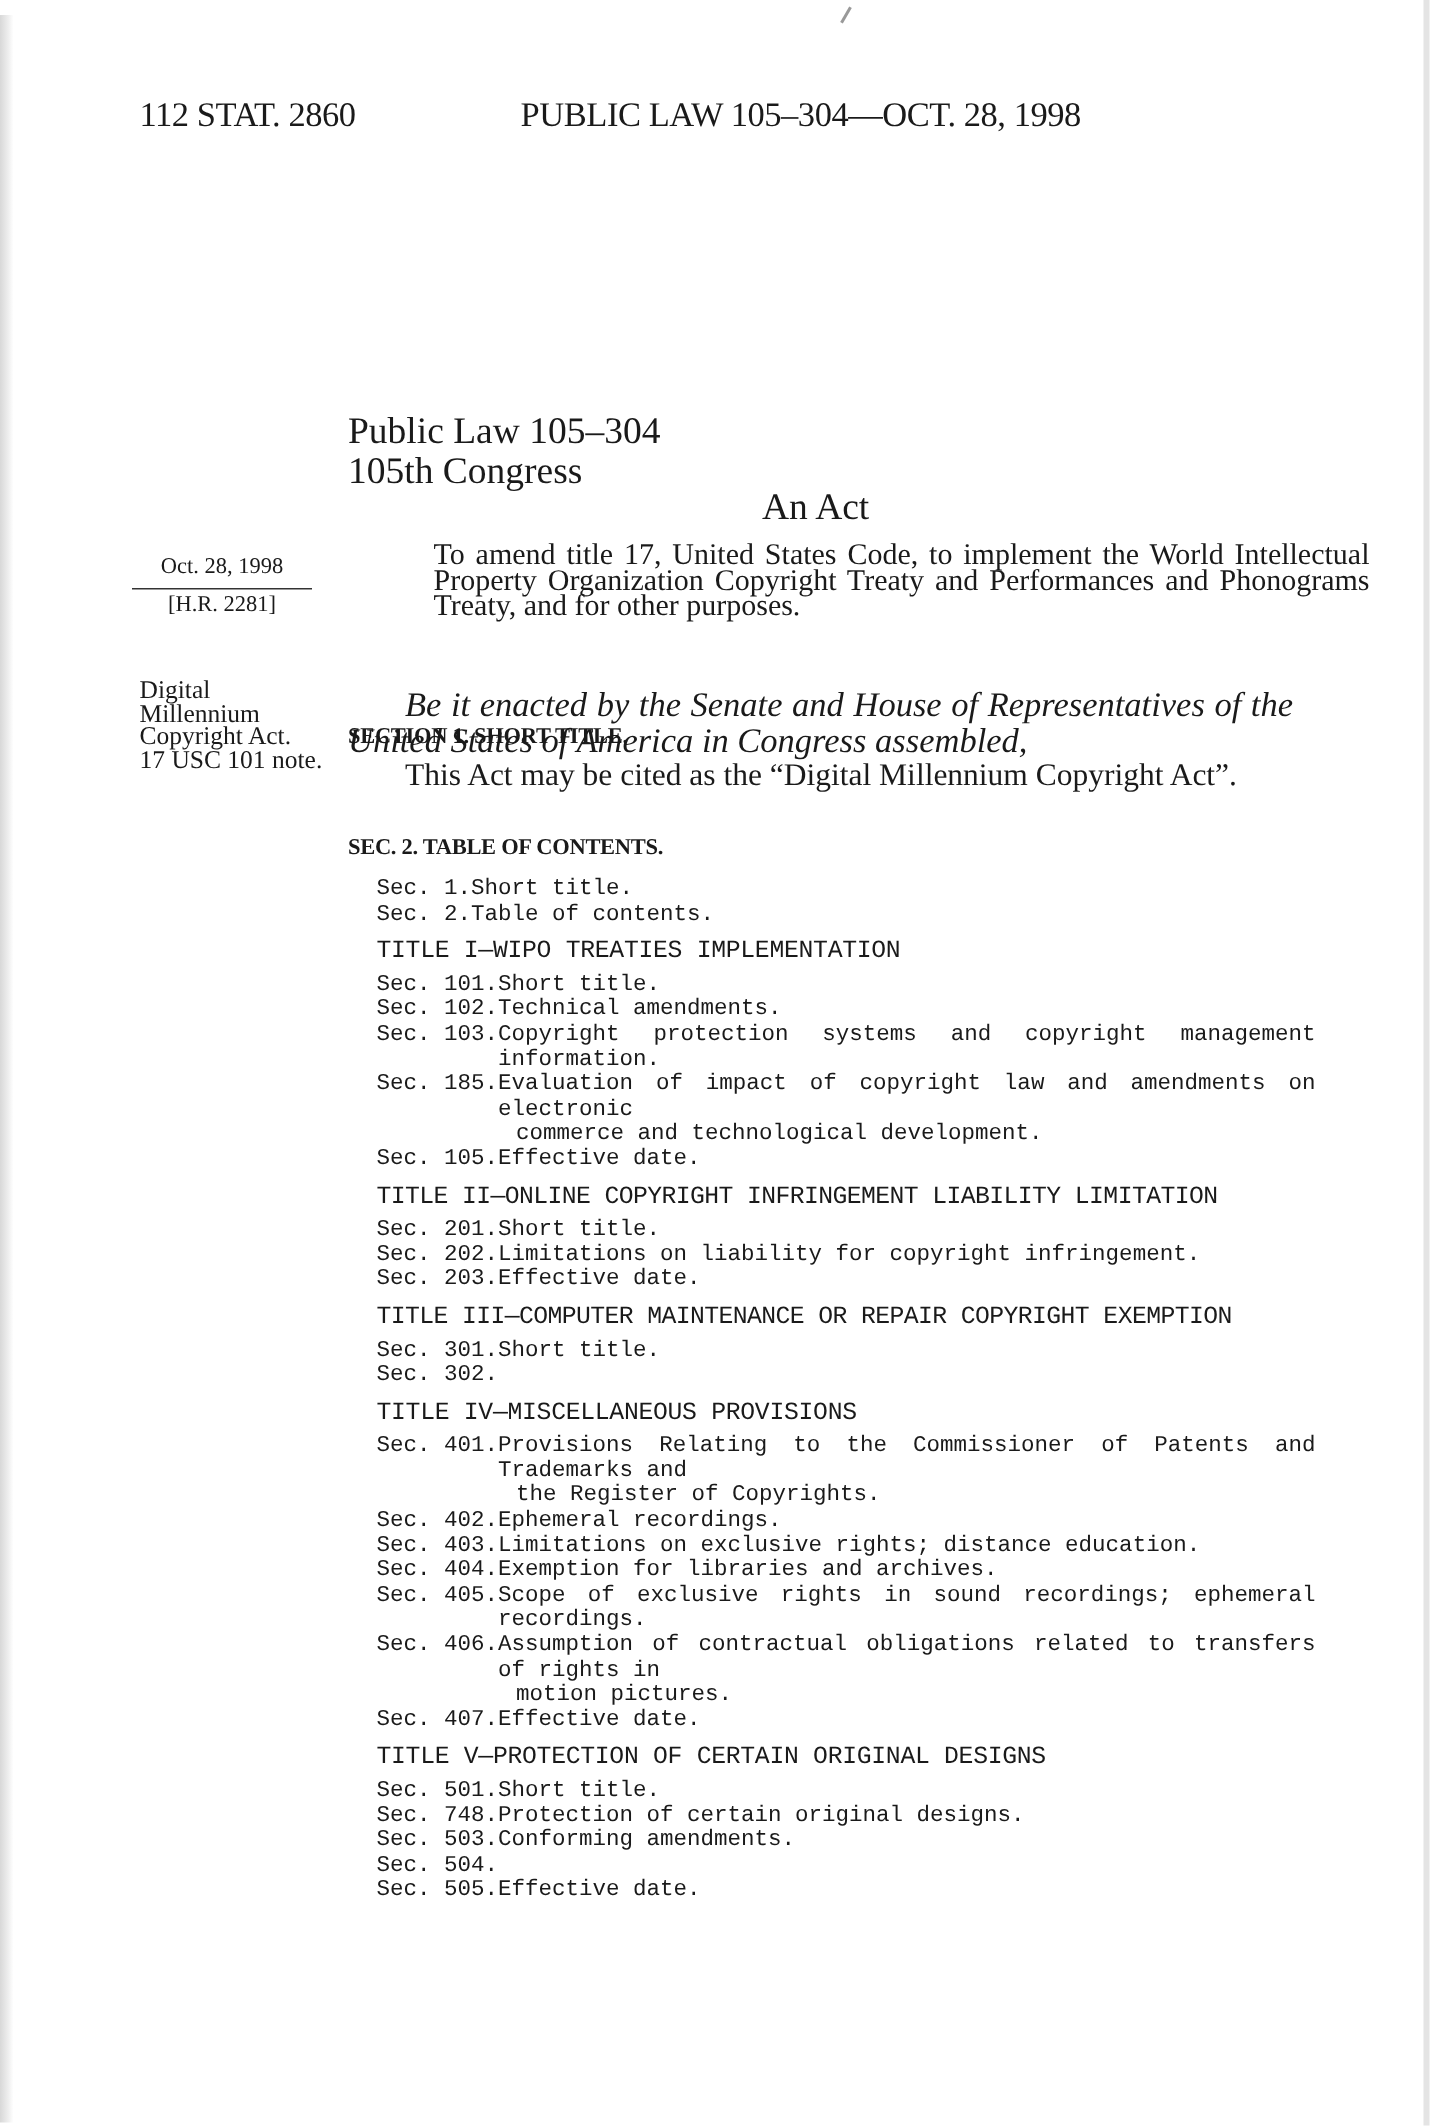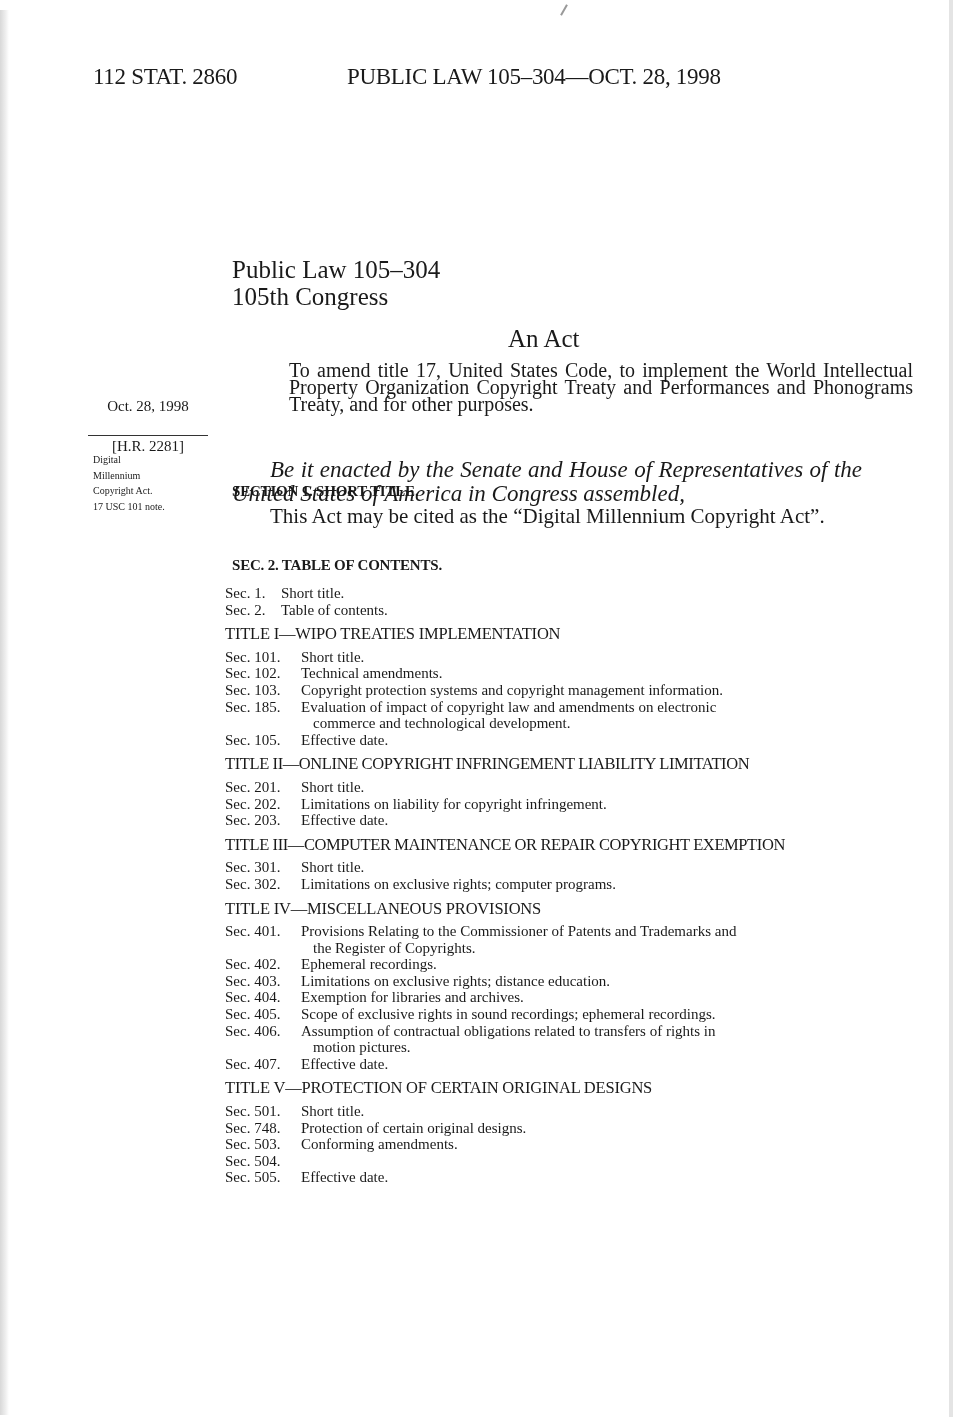--- a/index.html
+++ b/index.html
@@ -10,43 +10,43 @@
   .edge-left { position: absolute; left: 0; top: 10px; width: 9px; height: 1405px;
     background: linear-gradient(to right, #d8d8d8, #eeeeee 60%, #ffffff); }
   .edge-right { position: absolute; right: 0; top: 0; width: 4px; height: 1417px; background: #e4e4e4; }
   .tick-mark { position: absolute; left: 563px; top: 4px; width: 2px; height: 12px; background: #999;
     transform: rotate(30deg); }
 
   .running-head { position: absolute; top: 64px; left: 93px; font-size: 23px; letter-spacing: -0.3px; }
   .running-head .stat { position: absolute; left: 0; white-space: nowrap; }
   .running-head .law { position: absolute; left: 254px; white-space: nowrap; }
 
-  .pl-title { position: absolute; left: 232px; top: 256px; font-size: 25px; line-height: 27px; }
+  .pl-title { position: absolute; left: 232px; top: 274px; font-size: 25px; line-height: 27px; }
   .an-act { position: absolute; left: 508px; top: 325px; font-size: 25px; }
 
   .margin-date { position: absolute; left: 88px; top: 370px; width: 120px; text-align: center; font-size: 15px; }
-  .margin-date .date { padding-bottom: 20px; border-bottom: 1px solid #333; margin-top: 28px; }
+  .margin-date .date { padding-bottom: 5px; border-bottom: 1px solid #333; }
   .margin-date .bill { padding-top: 2px; }
 
-  .margin-note { position: absolute; left: 93px; top: 452px; font-size: 10px; line-height: 15.5px; }
+  .margin-note { position: absolute; left: 93px; top: 452px; font-size: 17px; line-height: 15.5px; }
 
   .purpose { position: absolute; left: 249px; top: 362px; width: 624px; font-size: 20px; line-height: 17px;
     text-align: justify; margin-left: 40px; }
 
   .enact { position: absolute; left: 232px; top: 427px; width: 630px; font-size: 23px; line-height: 24px;
     font-style: italic; text-align: justify; text-indent: 38px; margin-top: 31px; }
 
   .sec-head { position: absolute; left: 232px; font-size: 15px; font-weight: bold; letter-spacing: -0.2px; }
   .sec1-head { top: 483px; }
   .sec2-head { top: 557px; text-align: right; }
 
   .cite { position: absolute; left: 232px; top: 504px; width: 630px; font-size: 21px; line-height: 24px;
     text-align: justify; text-indent: 38px; }
 
-  .toc { position: absolute; left: 225px; top: 585px; width: 626px; font-size: 15px; line-height: 16.6px; }
+  .toc { position: absolute; left: 251px; top: 585px; width: 626px; font-size: 15px; line-height: 16.6px; font-family: Liberation Mono, monospace; }
   .toc-row { display: flex; }
   .toc-row .num { flex: 0 0 76px; white-space: pre; }
   .toc-row .num.short { flex: 0 0 56px; }
   .toc-row .txt { flex: 1; text-align: justify; text-align-last: left; }
   .toc-row .txt .wrap { display: block; padding-left: 12px; text-align: right; }
   .title-head { text-align: left; font-size: 16.5px; margin: 8px 0 6px 0; letter-spacing: -0.2px; }
   .title-head.wide { letter-spacing: -0.4px; }
 </style>
 </head>
 <body>
@@ -132,21 +132,20 @@
       <span class="txt">Effective date.</span>
     </div>
 
   <div class="title-head wide">TITLE III—COMPUTER MAINTENANCE OR REPAIR COPYRIGHT EXEMPTION</div>
   <div class="toc-row">
       <span class="num">Sec. 301.</span>
       <span class="txt">Short title.</span>
     </div>
   <div class="toc-row">
       <span class="num">Sec. 302.</span>
-      <span class="txt">Limitations on exclusive rights; computer programs.</span>
     </div>
 
   <div class="title-head">TITLE IV—MISCELLANEOUS PROVISIONS</div>
   <div class="toc-row">
       <span class="num">Sec. 401.</span>
       <span class="txt"><span>Provisions Relating to the Commissioner of Patents and Trademarks and</span><span class="wrap">the Register of Copyrights.</span></span>
     </div>
   <div class="toc-row">
       <span class="num">Sec. 402.</span>
       <span class="txt">Ephemeral recordings.</span>

